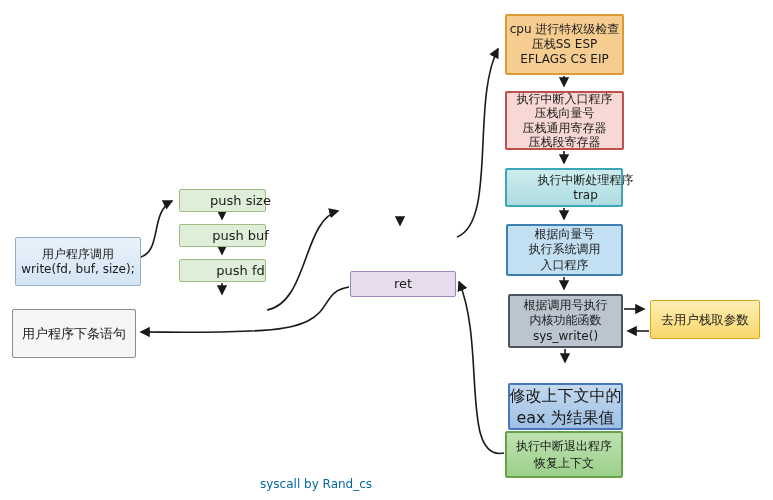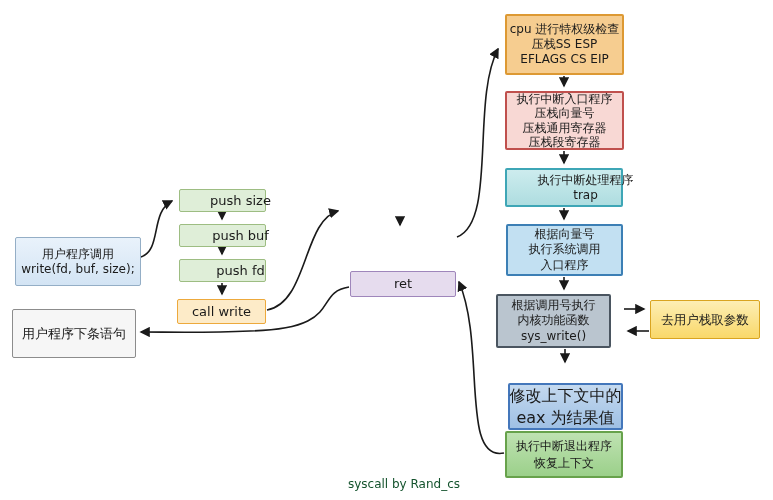--- a/index.html
+++ b/index.html
@@ -26,21 +26,21 @@
   .n-ret{background:#e6dcee;border:1.4px solid #9f86bb;font-size:13px;}
   
   .n-cpu{background:#f6cd90;border:2px solid #dd9933;font-size:12px;line-height:1.25;}
   .n-entry{background:#f8d8d4;border:2px solid #c0504d;font-size:12px;line-height:1.17;}
   .n-trap{background:linear-gradient(#cdecee,#aedde0);border:2px solid #3ea6b6;font-size:12px;padding-left:43px;}
   .n-vector{background:#c2e0f2;border:2px solid #3c7fb5;font-size:12px;line-height:1.3;}
   .n-sysw{background:#bac5cf;border:2px solid #4a5560;font-size:12px;line-height:1.3;}
   .n-eax{background:linear-gradient(#c4d9ef,#9fc0e4);border:2px solid #4477bb;font-size:16px;line-height:1.35;margin-top:16px;}
   .n-exit{background:linear-gradient(#bfe2b2,#9bd08a);border:2px solid #67a24b;font-size:12px;line-height:1.35;}
   .n-params{background:linear-gradient(#fdeeb4,#f9d86a);border:1.6px solid #d9a420;font-size:12.5px;}
-  .caption{position:absolute;left:260px;top:477px;width:200px;text-align:right;font-size:12px;color:#14532d;}
+  .caption{position:absolute;left:260px;top:477px;width:200px;text-align:left;font-size:12px;color:#0369a1;}
 </style>
 </head>
 <body>
 
 <div id="stage">
 
   <svg class="wires" viewBox="0 0 773 500">
     <defs>
       <marker id="ah" viewBox="0 0 10 10" refX="8.5" refY="5" markerWidth="6.5" markerHeight="6.5" orient="auto-start-reverse">
         <path d="M0,0 L10,5 L0,10 z" fill="#1a1a1a"></path>
@@ -77,23 +77,20 @@
 
   <div class="node n-push" style="left:179px;top:189px;width:87px;height:23px;">
     <span class="ln">push size</span>
   </div>
   <div class="node n-push" style="left:179px;top:224px;width:87px;height:23px;">
     <span class="ln">push buf</span>
   </div>
   <div class="node n-push" style="left:179px;top:259px;width:87px;height:23px;">
     <span class="ln">push fd</span>
   </div>
-  <div class="node n-callw" style="left:177px;top:299px;width:89px;height:25px;">
-    <span class="ln">call write</span>
-  </div>
 
   <div class="node n-ret" style="left:350px;top:271px;width:106px;height:26px;">
     <span class="ln">ret</span>
   </div>
 
   <div class="node n-cpu" style="left:505px;top:14px;width:119px;height:61px;">
     <span class="ln">cpu 进行特权级检查</span>
     <span class="ln">压栈SS ESP</span>
     <span class="ln">EFLAGS CS EIP</span>
   </div>
@@ -105,21 +102,21 @@
   </div>
   <div class="node n-trap" style="left:505px;top:168px;width:118px;height:39px;">
     <span class="ln">执行中断处理程序</span>
     <span class="ln">trap</span>
   </div>
   <div class="node n-vector" style="left:506px;top:224px;width:117px;height:52px;">
     <span class="ln">根据向量号</span>
     <span class="ln">执行系统调用</span>
     <span class="ln">入口程序</span>
   </div>
-  <div class="node n-sysw" style="left:496px;top:294px;width:115px;height:54px;">
+  <div class="node n-sysw" style="left:508px;top:294px;width:115px;height:54px;">
     <span class="ln">根据调用号执行</span>
     <span class="ln">内核功能函数</span>
     <span class="ln">sys_write()</span>
   </div>
   <div class="node n-eax" style="left:508px;top:367px;width:115px;height:47px;">
     <span class="ln">修改上下文中的</span>
     <span class="ln">eax 为结果值</span>
   </div>
   <div class="node n-exit" style="left:505px;top:431px;width:118px;height:47px;">
     <span class="ln">执行中断退出程序</span>

